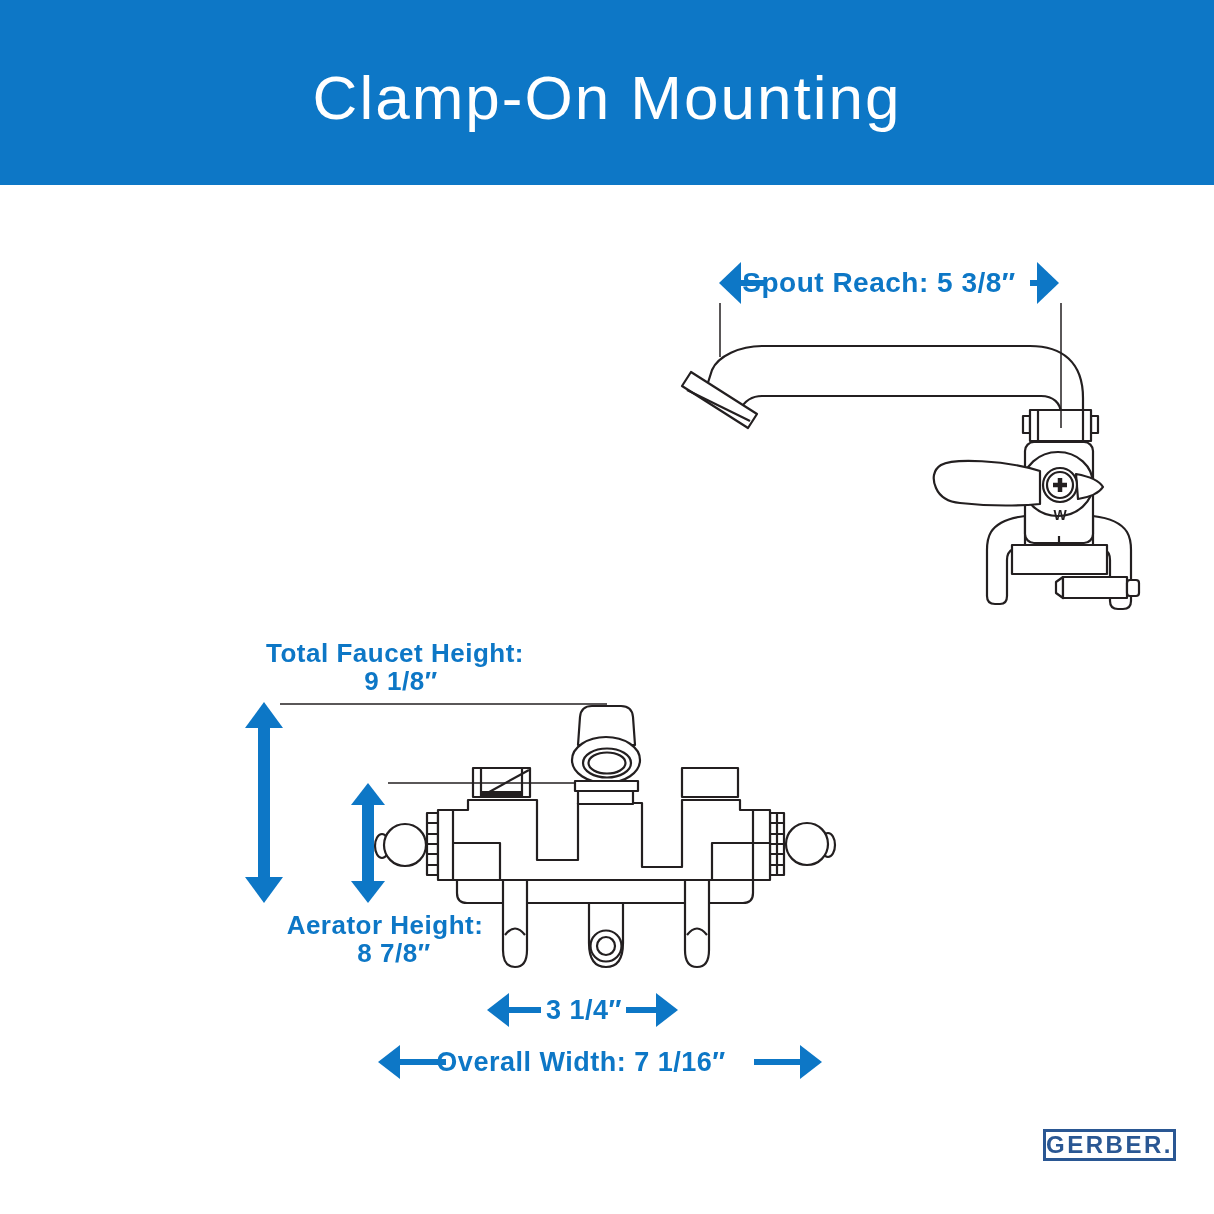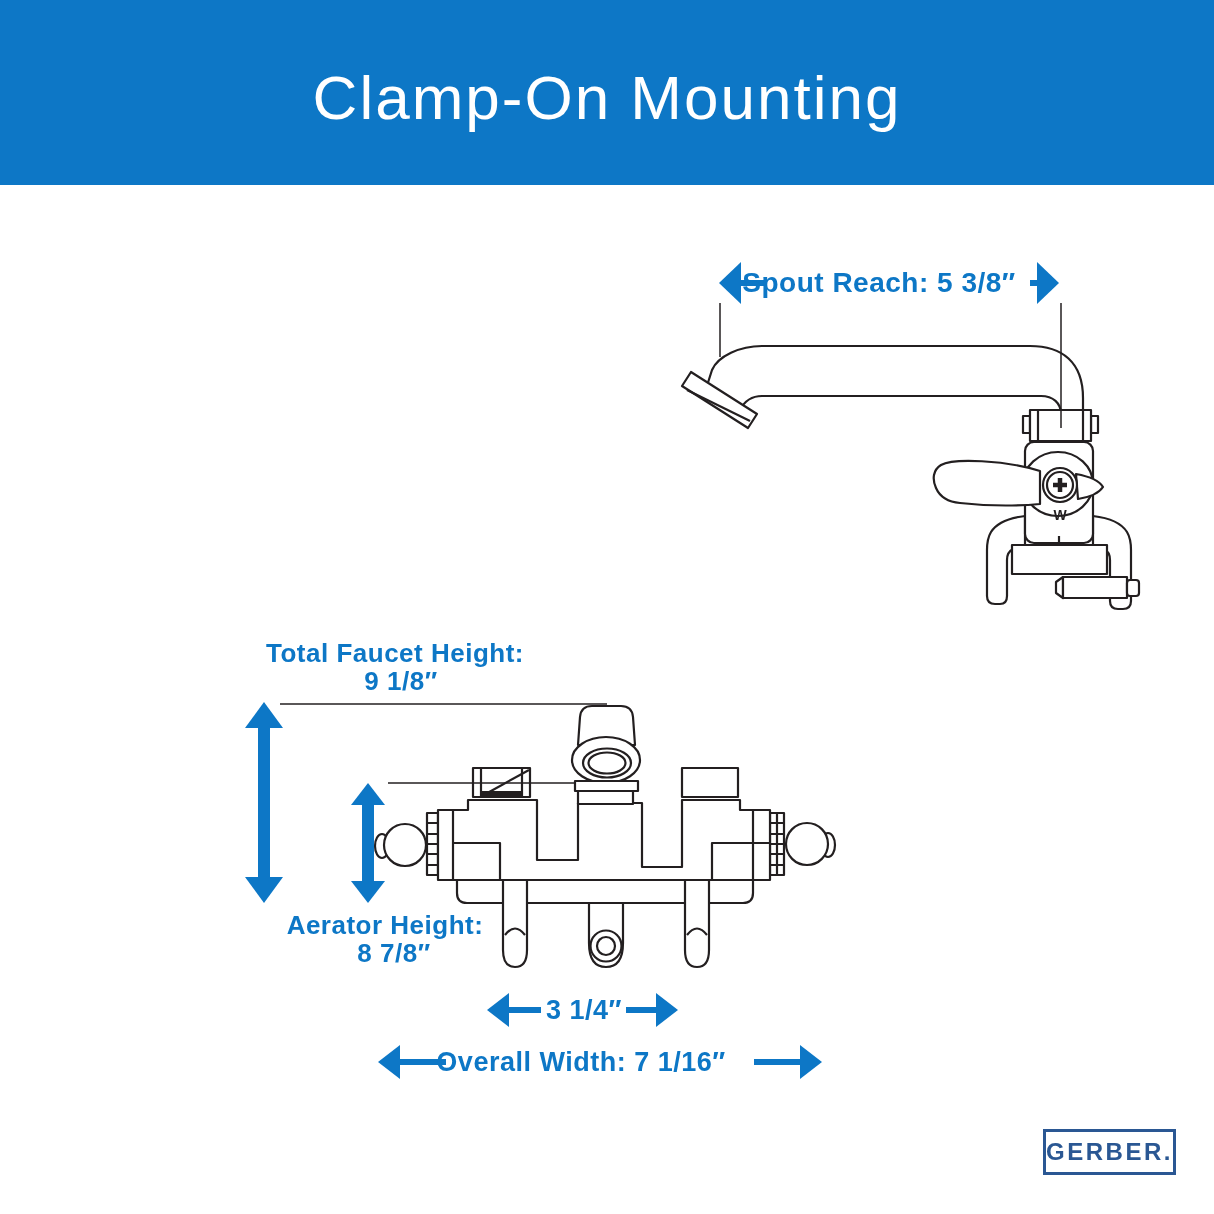--- a/index.html
+++ b/index.html
@@ -13,21 +13,21 @@
   .ln{fill:#ffffff;stroke:var(--line,#231f20);stroke-width:2.2;stroke-linejoin:round;}
   .lno{fill:none;stroke:var(--line,#231f20);stroke-width:2.2;stroke-linejoin:round;}
   .xln{fill:none;stroke:var(--line,#231f20);stroke-width:1.5;}
   .dark{fill:var(--line,#231f20);stroke:none;}
   .blue{fill:var(--accent,#0d77c6);stroke:none;}
   .mark{fill:var(--line,#231f20);font-family:"Liberation Sans",sans-serif;font-size:14px;
         font-weight:bold;text-anchor:middle;}
   .dim-label{position:absolute;transform:translate(-50%,-50%);color:var(--accent,#0d77c6);
         font-weight:bold;white-space:nowrap;letter-spacing:.5px;}
   .fs28{font-size:28px;} .fs27{font-size:27px;} .fs26{font-size:26px;margin-left:24px;}
-  .logo{position:absolute;left:1043px;top:1129px;width:133px;height:46px;box-sizing:border-box;
+  .logo{position:absolute;left:1043px;top:1129px;width:133px;height:32px;box-sizing:border-box;
         border:3px solid var(--logo,#2a5793);display:flex;align-items:center;justify-content:center;}
   .logo span{color:var(--logo,#2a5793);font-size:24px;font-weight:bold;letter-spacing:2.5px;}
 </style>
 </head>
 <body>
 
 <div class="page">
 
   <div class="header">
     <div class="page-title">Clamp-On Mounting</div>

